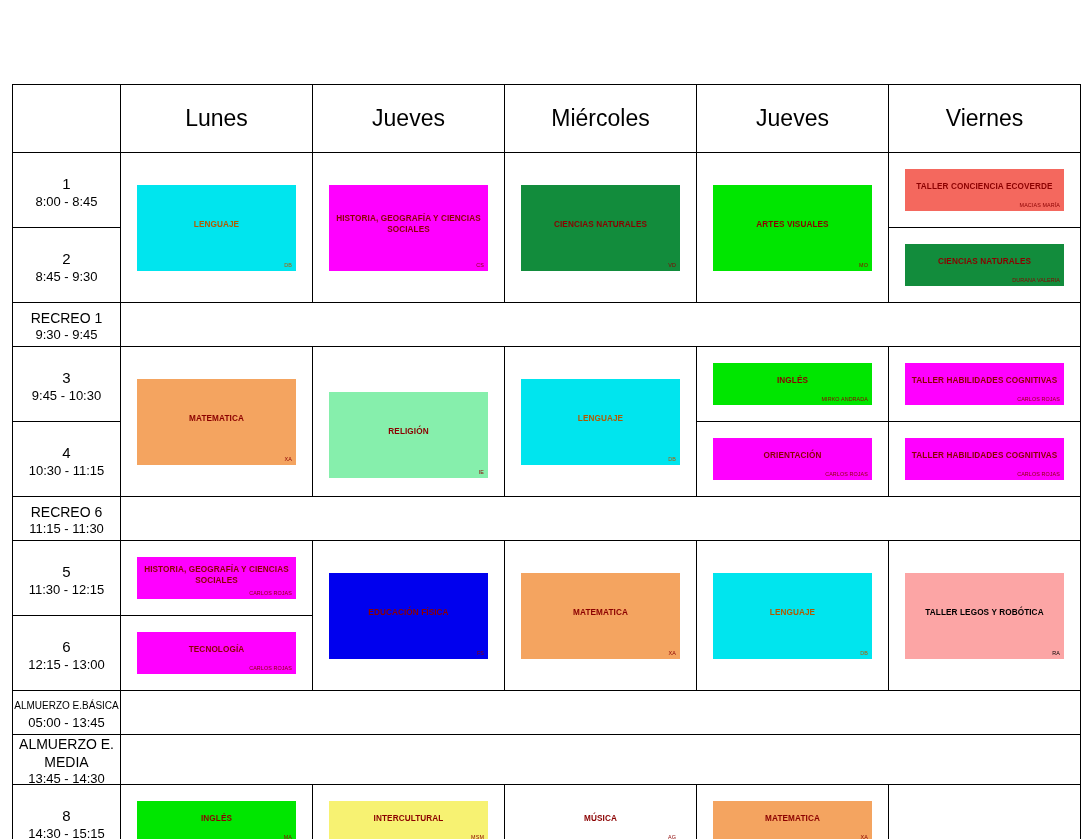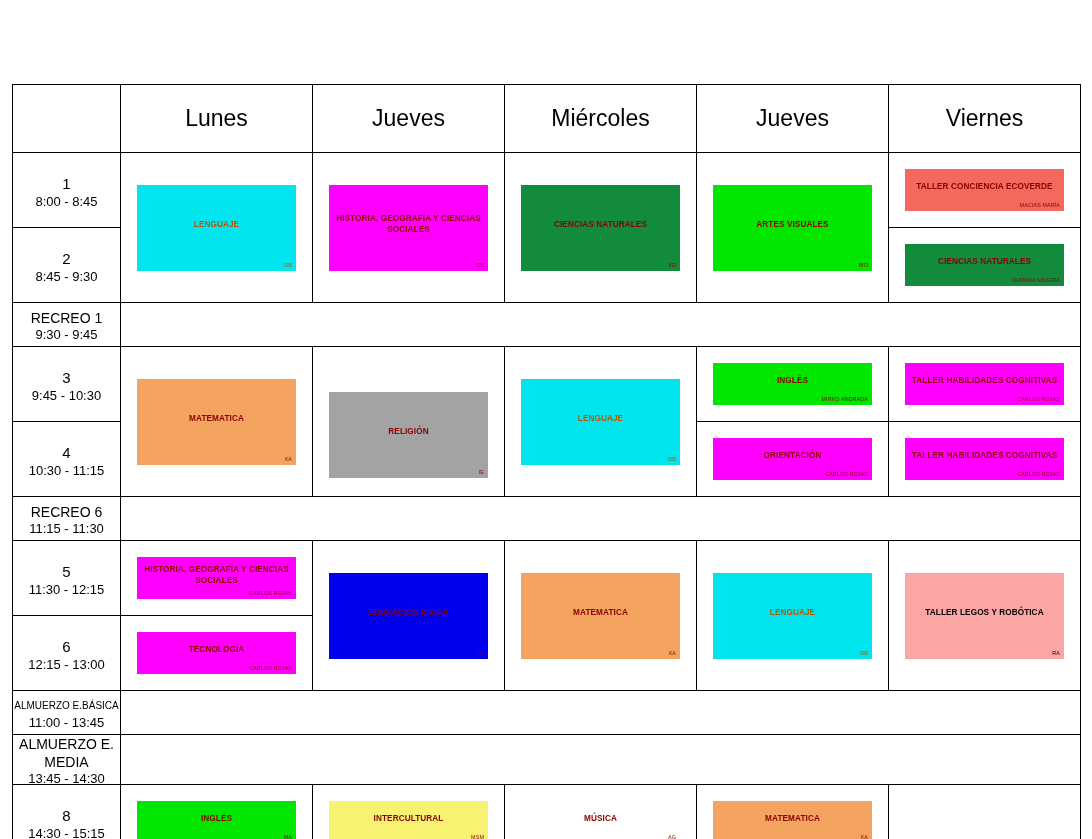--- a/index.html
+++ b/index.html
@@ -220,21 +220,21 @@
             <div class="per-num">3</div>
             <div class="per-time">9:45 - 10:30</div>
           </td>
           <td class="cell-pad" rowspan="2">
             <div class="lesson" style="background: rgb(244, 164, 96); min-height: 86px;">
               <div class="subj" style="color: rgb(139, 0, 0);">MATEMATICA</div>
               <div class="teacher" style="color: rgb(139, 0, 0);">XA</div>
             </div>
           </td>
           <td class="cell-pad" rowspan="2">
-            <div class="lesson" style="background: #a3a3a3; min-height: 86px; margin-top: 26px;">
+            <div class="lesson" style="background: #86efac; min-height: 86px; margin-top: 26px;">
               <div class="subj" style="color: rgb(139, 0, 0);">RELIGIÓN</div>
               <div class="teacher" style="color: rgb(139, 0, 0);">IE</div>
             </div>
           </td>
           <td class="cell-pad" rowspan="2">
             <div class="lesson" style="background: rgb(0, 229, 238); min-height: 86px;">
               <div class="subj" style="color: rgb(176, 90, 0);">LENGUAJE</div>
               <div class="teacher" style="color: rgb(176, 90, 0);">DB</div>
             </div>
           </td>
@@ -320,21 +320,21 @@
           <td class="cell-pad" rowspan="1">
             <div class="lesson" style="background: rgb(255, 0, 255); min-height: 42px;">
               <div class="subj" style="color: rgb(139, 0, 0);">TECNOLOGÍA</div>
               <div class="teacher" style="color: rgb(139, 0, 0);">CARLOS ROJAS</div>
             </div>
           </td>
         </tr>
         <tr style="height: 44px;">
           <td class="break-cell">
             <div class="break-name" style="font-size: 10px;">ALMUERZO E.BÁSICA</div>
-            <div class="per-time">11:00 - 13:45</div>
+            <div class="per-time">05:00 - 13:45</div>
           </td>
           <td colspan="5" class="empty"></td>
         </tr>
         <tr style="height: 44px;">
           <td class="break-cell">
             <div class="break-name" style="font-size: 14px;">ALMUERZO E. MEDIA</div>
             <div class="per-time">13:45 - 14:30</div>
           </td>
           <td colspan="5" class="empty"></td>
         </tr>

